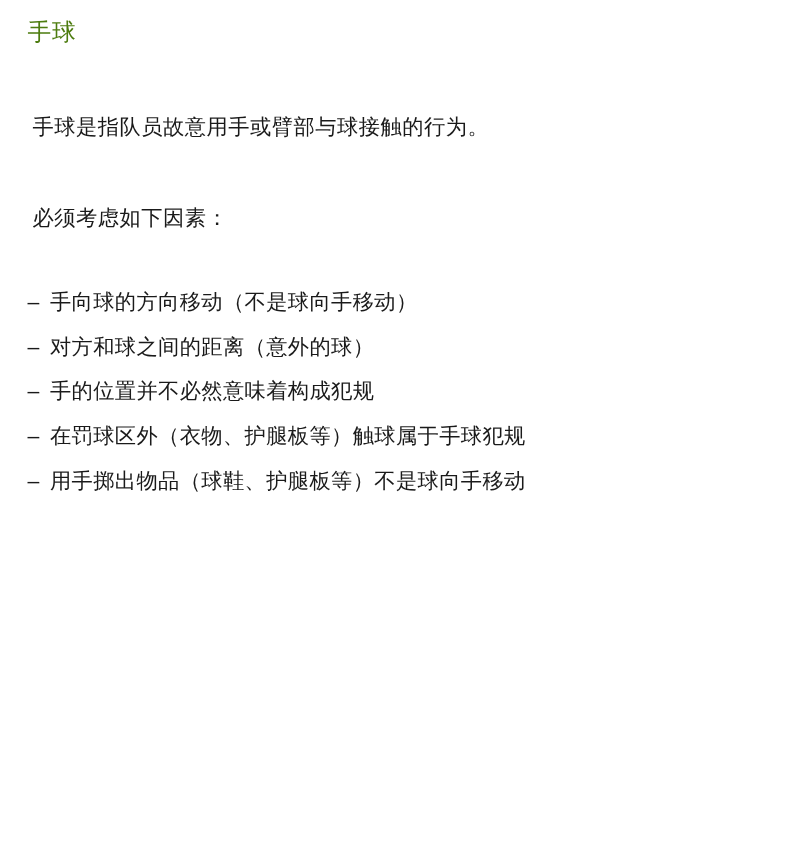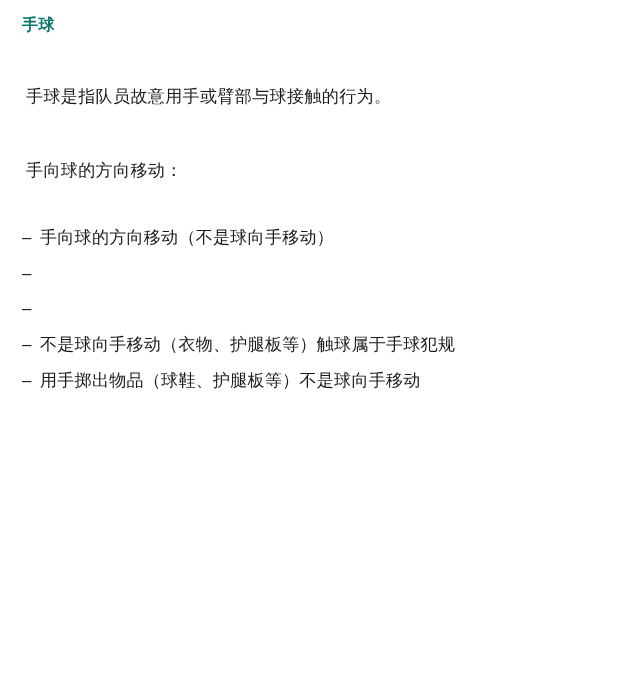--- a/index.html
+++ b/index.html
@@ -15,26 +15,26 @@
     -webkit-font-smoothing: antialiased;
   }
   .page {
     box-sizing: border-box;
     width: 636px;
     height: 689px;
     padding: 14px 22px 0 22px;
     overflow: hidden;
   }
   .doc-title {
-    font-size: 16px;
-    font-weight: bold;
+    font-size: 19px;
+    font-weight: normal;
     line-height: 1.4;
     margin: 0 0 0 0;
     letter-spacing: 0.5px;
-    color: #0f766e;
+    color: #4d7c0f;
   }
   .para {
     font-size: 17px;
     line-height: 1.75;
     margin: 4px;
     color: #1a1a1a;
     letter-spacing: 0.4px;
   }
   .spacer-lg { height: 42px; }
   .spacer-md { height: 36px; }
@@ -76,38 +76,40 @@
 <div class="page">
 
   <h1 class="doc-title">手球</h1>
 
   <div class="spacer-lg"></div>
 
   <p class="para">手球是指队员故意用手或臂部与球接触的行为。</p>
 
   <div class="spacer-md"></div>
 
-  <p class="para">手向球的方向移动：</p>
+  <p class="para">必须考虑如下因素：</p>
 
   <div class="spacer-sm"></div>
 
   <ul class="factor-list">
     <li>
       <span class="dash">–</span>
       <span class="factor-text">手向球的方向移动（不是球向手移动）</span>
     </li>
     <li>
       <span class="dash">–</span>
+      <span class="factor-text">对方和球之间的距离（意外的球）</span>
     </li>
     <li>
       <span class="dash">–</span>
+      <span class="factor-text">手的位置并不必然意味着构成犯规</span>
     </li>
     <li>
       <span class="dash">–</span>
-      <span class="factor-text">不是球向手移动（衣物、护腿板等）触球属于手球犯规</span>
+      <span class="factor-text">在罚球区外（衣物、护腿板等）触球属于手球犯规</span>
     </li>
     <li>
       <span class="dash">–</span>
       <span class="factor-text">用手掷出物品（球鞋、护腿板等）不是球向手移动</span>
     </li>
   </ul>
 
   <div class="spacer-sm"></div>
 
 

